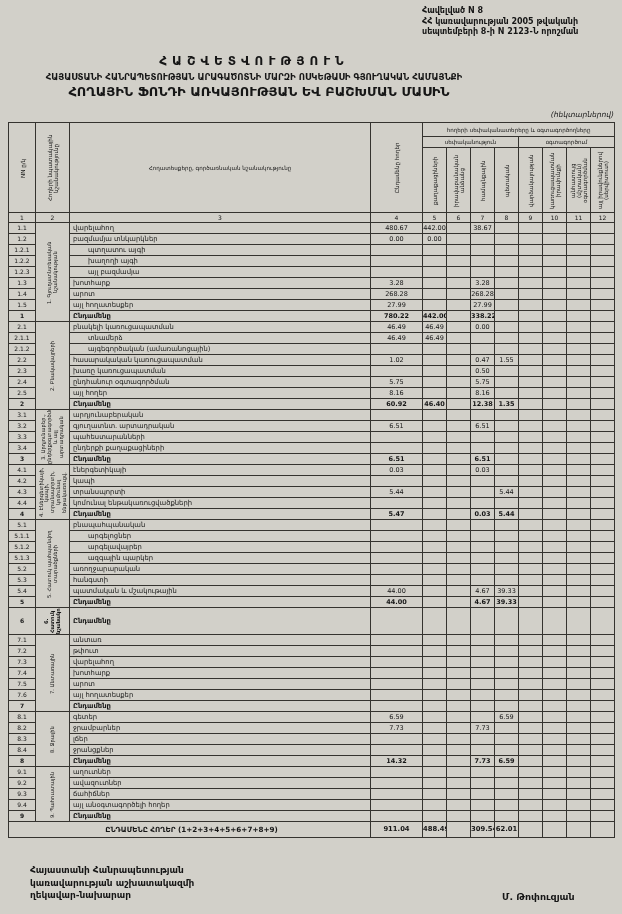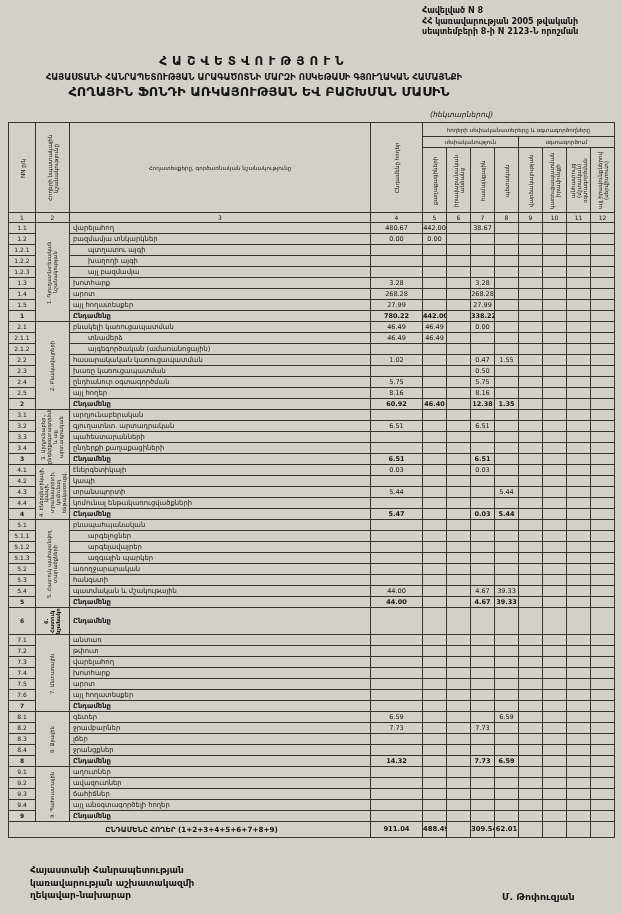--- a/index.html
+++ b/index.html
@@ -8,21 +8,21 @@
     background:#d2d0c9;color:#161616;
     font-family:"DejaVu Sans",sans-serif;
     -webkit-font-smoothing:antialiased;
   }
   .appendix{position:absolute;top:6px;left:422px;width:196px;font-size:8px;line-height:10.5px;font-weight:bold;}
   .title-block{position:absolute;top:54px;left:0;width:508px;text-align:center;font-weight:bold;}
   .t1{font-size:12px;letter-spacing:5px;}
   .t2{font-size:8.6px;margin-top:4px;}
   .t3{font-size:13px;margin-top:2px;padding-left:10px;}
   .t4{font-size:9.5px;margin-top:4px;}
-  .units{position:absolute;top:110px;left:430px;width:184px;text-align:left;font-size:7.5px;font-style:italic;}
+  .units{position:absolute;top:110px;left:430px;width:184px;text-align:right;font-size:7.5px;font-style:italic;}
   .tablewrap{position:absolute;top:122px;left:8px;}
   table{border-collapse:collapse;table-layout:fixed;width:606px;}
   th,td{border:1px solid #35332f;padding:0;overflow:hidden;font-weight:normal;}
   thead th{font-size:5.6px;line-height:6px;text-align:center;vertical-align:middle;white-space:normal;}
   .band1{height:14px;font-size:6.4px;}
   .band2{height:11px;font-size:6.2px;}
   .vhead{height:64px;}
   .vert{writing-mode:vertical-rl;transform:rotate(180deg);}
   .numrow td{height:9px;font-size:6px;text-align:center;line-height:8px;}
   tbody td{height:10px;line-height:10px;white-space:nowrap;}

